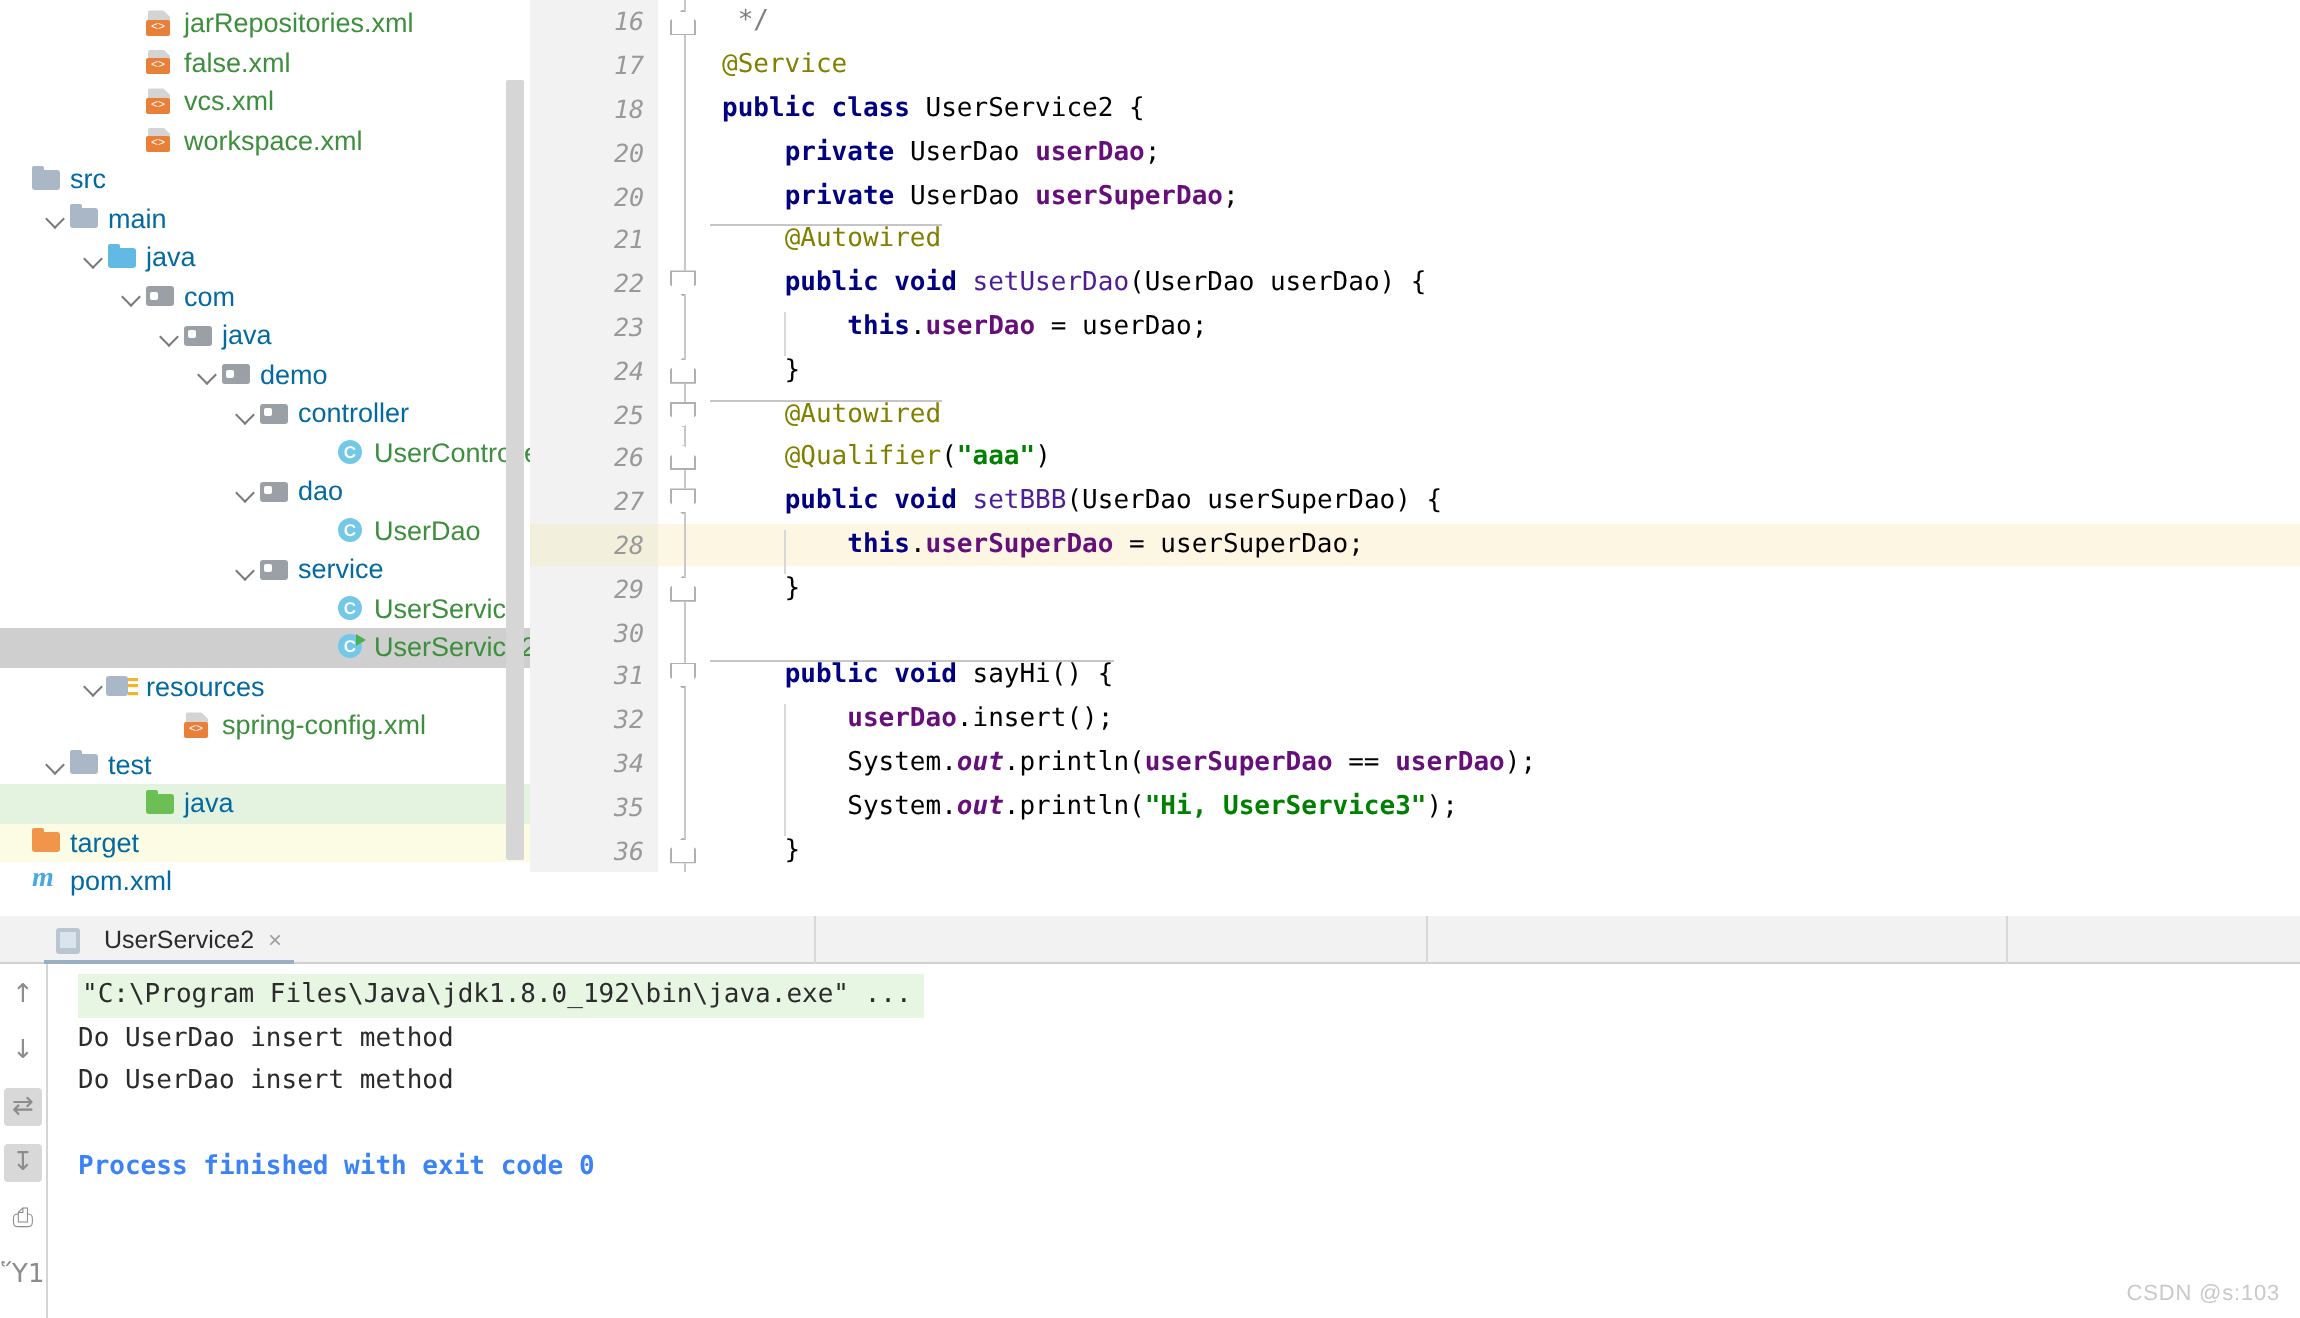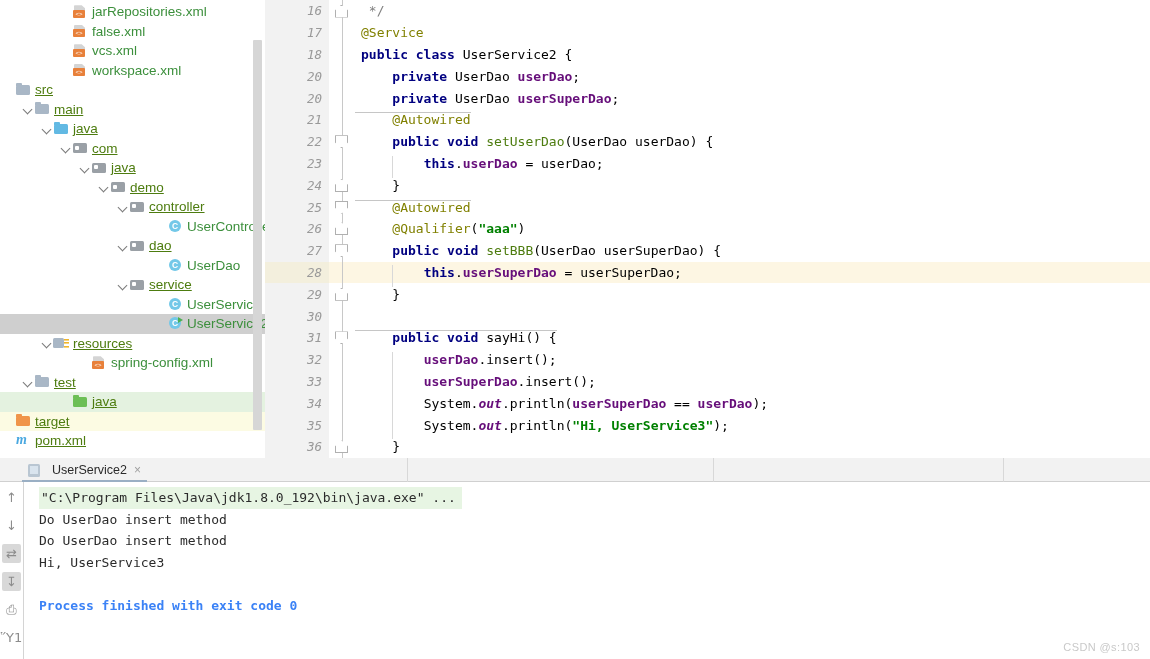--- a/index.html
+++ b/index.html
@@ -94,21 +94,21 @@
     border-top:3.2px solid transparent; border-bottom:3.2px solid transparent;
   }
   
   .ico-maven::before{
     content:"m"; position:absolute; left:1px; top:-1px;
     font-size:14px; font-weight:bold; color:#4aa8e0; font-style:italic;
     font-family:"Liberation Serif", serif;
   }
   .tree-label { font-size:13.5px; }
   .tree-label.green { color:#3c8f3c; }
-  .tree-label.dark  { color:#4d7c0f;text-decoration:underline; }
+  .tree-label.dark  { color:#0369a1; }
 
   .row-selected { background:#cfcfcf; }
   .row-greenbg  { background:#e4f2e0; }
   .row-yellowbg { background:#fcfbe3; }
 
   #project-scrollbar {
     position:absolute; left:253px; top:38px; width:9px; height:390px;
     background:#d6d6d6; border-radius:1px;
   }
 
@@ -152,21 +152,21 @@
     position:absolute; top:0; width:1px; height:21.8px; background:#d8d8d8;
   }
   .method-sep {
     position:absolute; left:0; right:0; top:0; height:1px; background:#c6c6c6;
   }
   
   .kw    { color:#000080; font-weight:bold; }
   .anno  { color:#808000; }
   .ident { color:#000000; }
   .field { color:#660e7a; font-weight:bold; }
-  .meth  { color:#4d7c0f; }
+  .meth  { color:#4c1d95; }
   .str   { color:#008000; font-weight:bold; }
   .stat  { color:#660e7a; font-style:italic; font-weight:bold; }
   .punc  { color:#000000; }
   .cmt   { color:#808080; }
 
   
   #console-panel {
     position:absolute; left:0; top:458px; width:1150px; height:201px;
     background:#ffffff;
   }
@@ -388,21 +388,20 @@
         <div class="code-line"><div class="gutter">23</div><div class="foldcol"><div class="vline"></div></div><div class="codetext"><div class="indent-guide" style="left: 37.3px;"></div><span class="punc">        </span><span class="kw">this</span><span class="punc">.</span><span class="field">userDao</span><span class="punc"> = userDao;</span></div></div>
         <div class="code-line"><div class="gutter">24</div><div class="foldcol"><div class="vline"></div><div class="fold up"></div></div><div class="codetext"><span class="punc">    }</span></div></div>
         <div class="code-line"><div class="gutter">25</div><div class="foldcol"><div class="vline"></div><div class="fold down"></div></div><div class="codetext"><div class="method-sep"></div><span class="punc">    </span><span class="anno">@Autowired</span></div></div>
         <div class="code-line"><div class="gutter">26</div><div class="foldcol"><div class="vline"></div><div class="fold up"></div></div><div class="codetext"><span class="punc">    </span><span class="anno">@Qualifier</span><span class="punc">(</span><span class="str">"aaa"</span><span class="punc">)</span></div></div>
         <div class="code-line"><div class="gutter">27</div><div class="foldcol"><div class="vline"></div><div class="fold down"></div></div><div class="codetext"><span class="punc">    </span><span class="kw">public</span><span class="punc"> </span><span class="kw">void</span><span class="punc"> </span><span class="meth">setBBB</span><span class="punc">(</span><span class="ident">UserDao</span><span class="punc"> </span><span class="ident">userSuperDao</span><span class="punc">) {</span></div></div>
         <div class="code-line hl"><div class="gutter">28</div><div class="foldcol"><div class="vline"></div></div><div class="codetext"><div class="indent-guide" style="left: 37.3px;"></div><span class="punc">        </span><span class="kw">this</span><span class="punc">.</span><span class="field">userSuperDao</span><span class="punc"> = userSuperDao;</span></div></div>
         <div class="code-line"><div class="gutter">29</div><div class="foldcol"><div class="vline"></div><div class="fold up"></div></div><div class="codetext"><span class="punc">    }</span></div></div>
         <div class="code-line"><div class="gutter">30</div><div class="foldcol"><div class="vline"></div></div><div class="codetext"><span class="punc"></span></div></div>
         <div class="code-line"><div class="gutter">31</div><div class="foldcol"><div class="vline"></div><div class="fold down"></div></div><div class="codetext"><div class="method-sep"></div><span class="punc">    </span><span class="kw">public</span><span class="punc"> </span><span class="kw">void</span><span class="punc"> </span><span class="ident">sayHi</span><span class="punc">() {</span></div></div>
         <div class="code-line"><div class="gutter">32</div><div class="foldcol"><div class="vline"></div></div><div class="codetext"><div class="indent-guide" style="left: 37.3px;"></div><span class="punc">        </span><span class="field">userDao</span><span class="punc">.insert();</span></div></div>
-        <div class="code-line"><div class="gutter">33</div><div class="foldcol"><div class="vline"></div></div><div class="codetext"><div class="indent-guide" style="left: 37.3px;"></div><span class="punc">        </span><span class="field">userSuperDao</span><span class="punc">.insert();</span></div></div>
         <div class="code-line"><div class="gutter">34</div><div class="foldcol"><div class="vline"></div></div><div class="codetext"><div class="indent-guide" style="left: 37.3px;"></div><span class="punc">        </span><span class="ident">System</span><span class="punc">.</span><span class="stat">out</span><span class="punc">.println(</span><span class="field">userSuperDao</span><span class="punc"> == </span><span class="field">userDao</span><span class="punc">);</span></div></div>
         <div class="code-line"><div class="gutter">35</div><div class="foldcol"><div class="vline"></div></div><div class="codetext"><div class="indent-guide" style="left: 37.3px;"></div><span class="punc">        </span><span class="ident">System</span><span class="punc">.</span><span class="stat">out</span><span class="punc">.println(</span><span class="str">"Hi, UserService3"</span><span class="punc">);</span></div></div>
         <div class="code-line"><div class="gutter">36</div><div class="foldcol"><div class="vline"></div><div class="fold up"></div></div><div class="codetext"><span class="punc">    }</span></div></div>
       </div>
 
   </div>
 
   <div id="console-panel">
     <div id="console-tabbar">
       <div class="tabdiv" style="left:407px"></div>
@@ -419,20 +418,19 @@
         <div class="tb-btn">↓</div>
         <div class="tb-btn active">⇄</div>
         <div class="tb-btn active">↧</div>
         <div class="tb-btn">⎙</div>
         <div class="tb-btn">Ὕ1</div>
       </div>
     <div id="console-out">
         <div class="out-line" id="cmdwrap" style="padding-left: 14px;"><span class="out-line cmd" style="height: 21.5px; padding-left: 2px;">"C:\Program Files\Java\jdk1.8.0_192\bin\java.exe" ...</span></div>
         <div class="out-line">Do UserDao insert method</div>
         <div class="out-line">Do UserDao insert method</div>
-        <div class="out-line">Hi, UserService3</div>
         <div class="out-line"></div>
         <div class="out-line exit">Process finished with exit code 0</div>
       </div>
   </div>
 
   <div id="watermark">CSDN @s:103</div>
 </div>
 
 </body></html>

